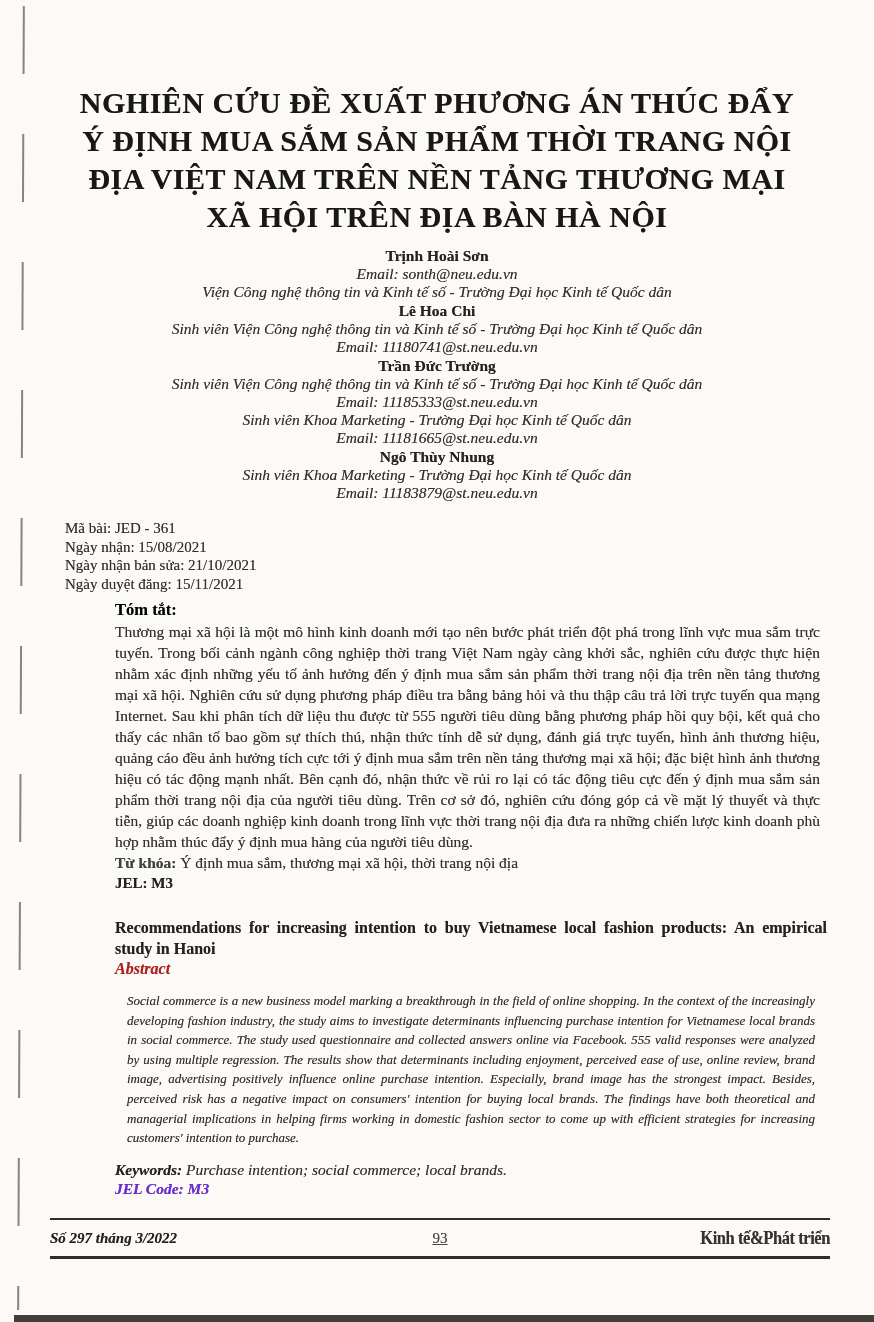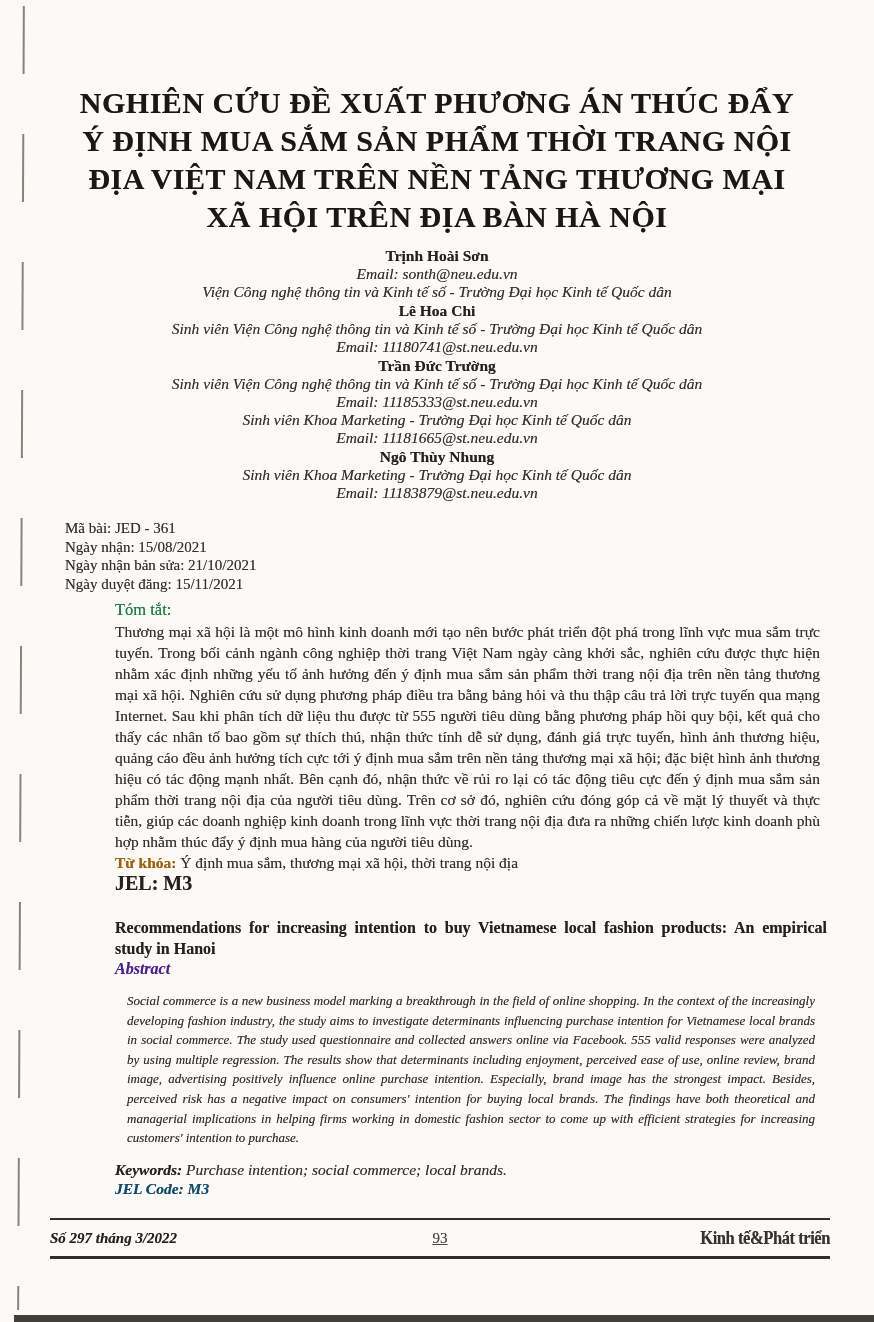--- a/index.html
+++ b/index.html
@@ -29,41 +29,41 @@
     text-align:center;
     margin-top:8px;
   }
   .author-name{font-weight:bold;font-size:15.5px;line-height:19px;color:#23221f;}
   .author-sub{font-style:italic;font-size:15.5px;line-height:18px;}
   .meta{
     position:absolute;top:519px;left:57px;
     font-size:15px;line-height:18.5px;margin-left:8px;
   }
   .abstract-vi{position:absolute;top:599px;left:115px;width:712px;}
-  .sec-label{font-weight:normal;font-size:16.5px;line-height:21px;color:#15803d;}
+  .sec-label{font-weight:bold;font-size:16.5px;line-height:21px;color:#000000;}
   .vi-body{
     margin:1px 7px 0 0;font-size:15.5px;line-height:21px;
     text-align:justify;
   }
   .kw-line{font-size:15.5px;line-height:21px;}
-  .kw-line b{color:#a16207;}
-  .jel{font-weight:bold;font-size:20px;line-height:21px;color:#23221f;}
+  .kw-line b{color:#404040;}
+  .jel{font-weight:bold;font-size:15px;line-height:21px;color:#23221f;}
   .abstract-en{position:absolute;top:917px;left:115px;width:712px;}
   .en-title{
     font-weight:bold;font-size:16px;line-height:21px;
     text-align:justify;color:#23221f;
   }
-  .en-label{font-weight:bold;font-style:italic;font-size:16px;line-height:20px;color:#4c1d95;}
+  .en-label{font-weight:bold;font-style:italic;font-size:16px;line-height:20px;color:#b91c1c;}
   .en-body{
     margin:12px;font-style:italic;font-size:13px;line-height:19.6px;
     text-align:justify;
   }
   .kw-en{font-style:italic;font-size:15.5px;line-height:19.5px;}
   .kw-en b{color:#23221f;}
-  .jel-en{font-weight:bold;font-style:italic;font-size:15.5px;line-height:19.5px;color:#0c4a6e;}
+  .jel-en{font-weight:bold;font-style:italic;font-size:15.5px;line-height:19.5px;color:#6d28d9;}
   .footer{
     position:absolute;top:1218px;left:50px;right:44px;height:36px;
     border-top:2px solid #2f2e2a;border-bottom:3px solid #2f2e2a;
     display:flex;align-items:center;
   }
   .footer-issue{flex:1;font-weight:bold;font-style:italic;font-size:15px;color:#23221f;}
   .footer-page{width:60px;text-align:center;font-size:15px;color:#4a4843;text-decoration:underline;}
   .footer-journal{
     flex:1;text-align:right;font-weight:bold;font-size:18px;
     letter-spacing:-.5px;color:#35332e;

